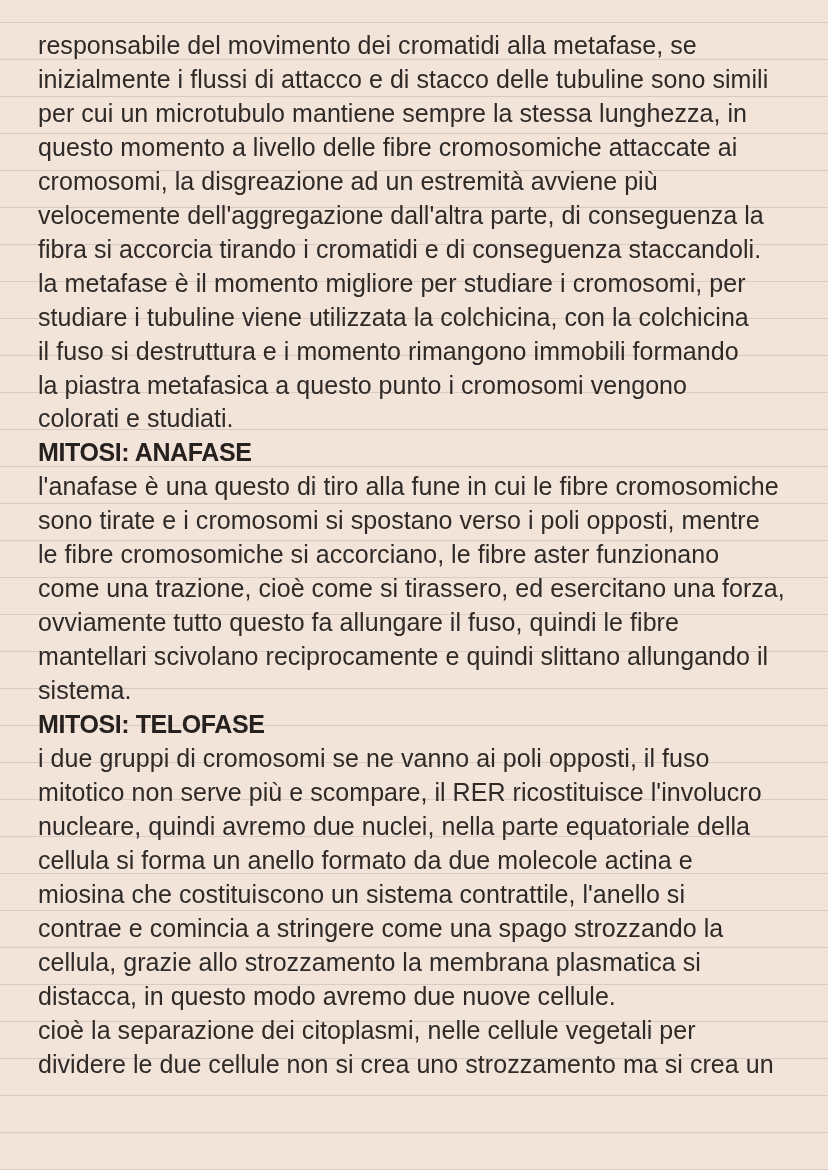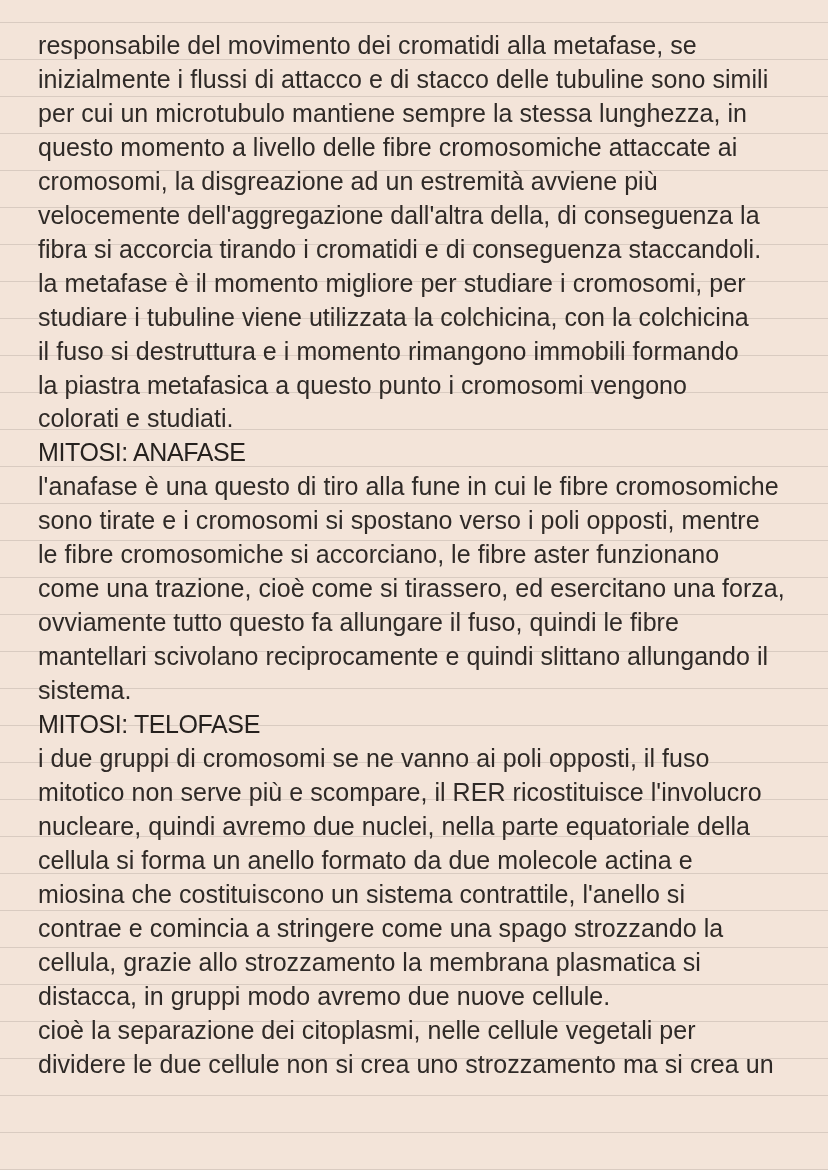--- a/index.html
+++ b/index.html
@@ -40,39 +40,39 @@
     color: #2f2a27;
     font-size: 25px;
     line-height: 33.95px;
     letter-spacing: 0.05px;
   }
   .line {
     display: block;
     white-space: nowrap;
   }
   .heading {
-    font-weight: normal;
+    font-weight: bold;
     color: #26211e;
     letter-spacing: -0.4px;
   }
 </style>
 </head>
 <body>
 
 <div class="ruled"></div>
 
 <div class="page">
 
   <div>
     <span class="line">responsabile del movimento dei cromatidi alla metafase, se</span>
     <span class="line">inizialmente i flussi di attacco e di stacco delle tubuline sono simili</span>
     <span class="line">per cui un microtubulo mantiene sempre la stessa lunghezza, in</span>
     <span class="line">questo momento a livello delle fibre cromosomiche attaccate ai</span>
     <span class="line">cromosomi, la disgreazione ad un estremità avviene più</span>
-    <span class="line">velocemente dell'aggregazione dall'altra della, di conseguenza la</span>
+    <span class="line">velocemente dell'aggregazione dall'altra parte, di conseguenza la</span>
     <span class="line">fibra si accorcia tirando i cromatidi e di conseguenza staccandoli.</span>
     <span class="line">la metafase è il momento migliore per studiare i cromosomi, per</span>
     <span class="line">studiare i tubuline viene utilizzata la colchicina, con la colchicina</span>
     <span class="line">il fuso si destruttura e i momento rimangono immobili formando</span>
     <span class="line">la piastra metafasica a questo punto i cromosomi vengono</span>
     <span class="line">colorati e studiati.</span>
   </div>
 
   <div>
     <span class="line heading">MITOSI: ANAFASE</span>
@@ -87,21 +87,21 @@
 
   <div>
     <span class="line heading">MITOSI: TELOFASE</span>
     <span class="line">i due gruppi di cromosomi se ne vanno ai poli opposti, il fuso</span>
     <span class="line">mitotico non serve più e scompare, il RER ricostituisce l'involucro</span>
     <span class="line">nucleare, quindi avremo due nuclei, nella parte equatoriale della</span>
     <span class="line">cellula si forma un anello formato da due molecole actina e</span>
     <span class="line">miosina che costituiscono un sistema contrattile, l'anello si</span>
     <span class="line">contrae e comincia a stringere come una spago strozzando la</span>
     <span class="line">cellula, grazie allo strozzamento la membrana plasmatica si</span>
-    <span class="line">distacca, in gruppi modo avremo due nuove cellule.</span>
+    <span class="line">distacca, in questo modo avremo due nuove cellule.</span>
   </div>
 
   <div>
     <span class="line">cioè la separazione dei citoplasmi, nelle cellule vegetali per</span>
     <span class="line">dividere le due cellule non si crea uno strozzamento ma si crea un</span>
   </div>
 
 </div>
 
 </body></html>

